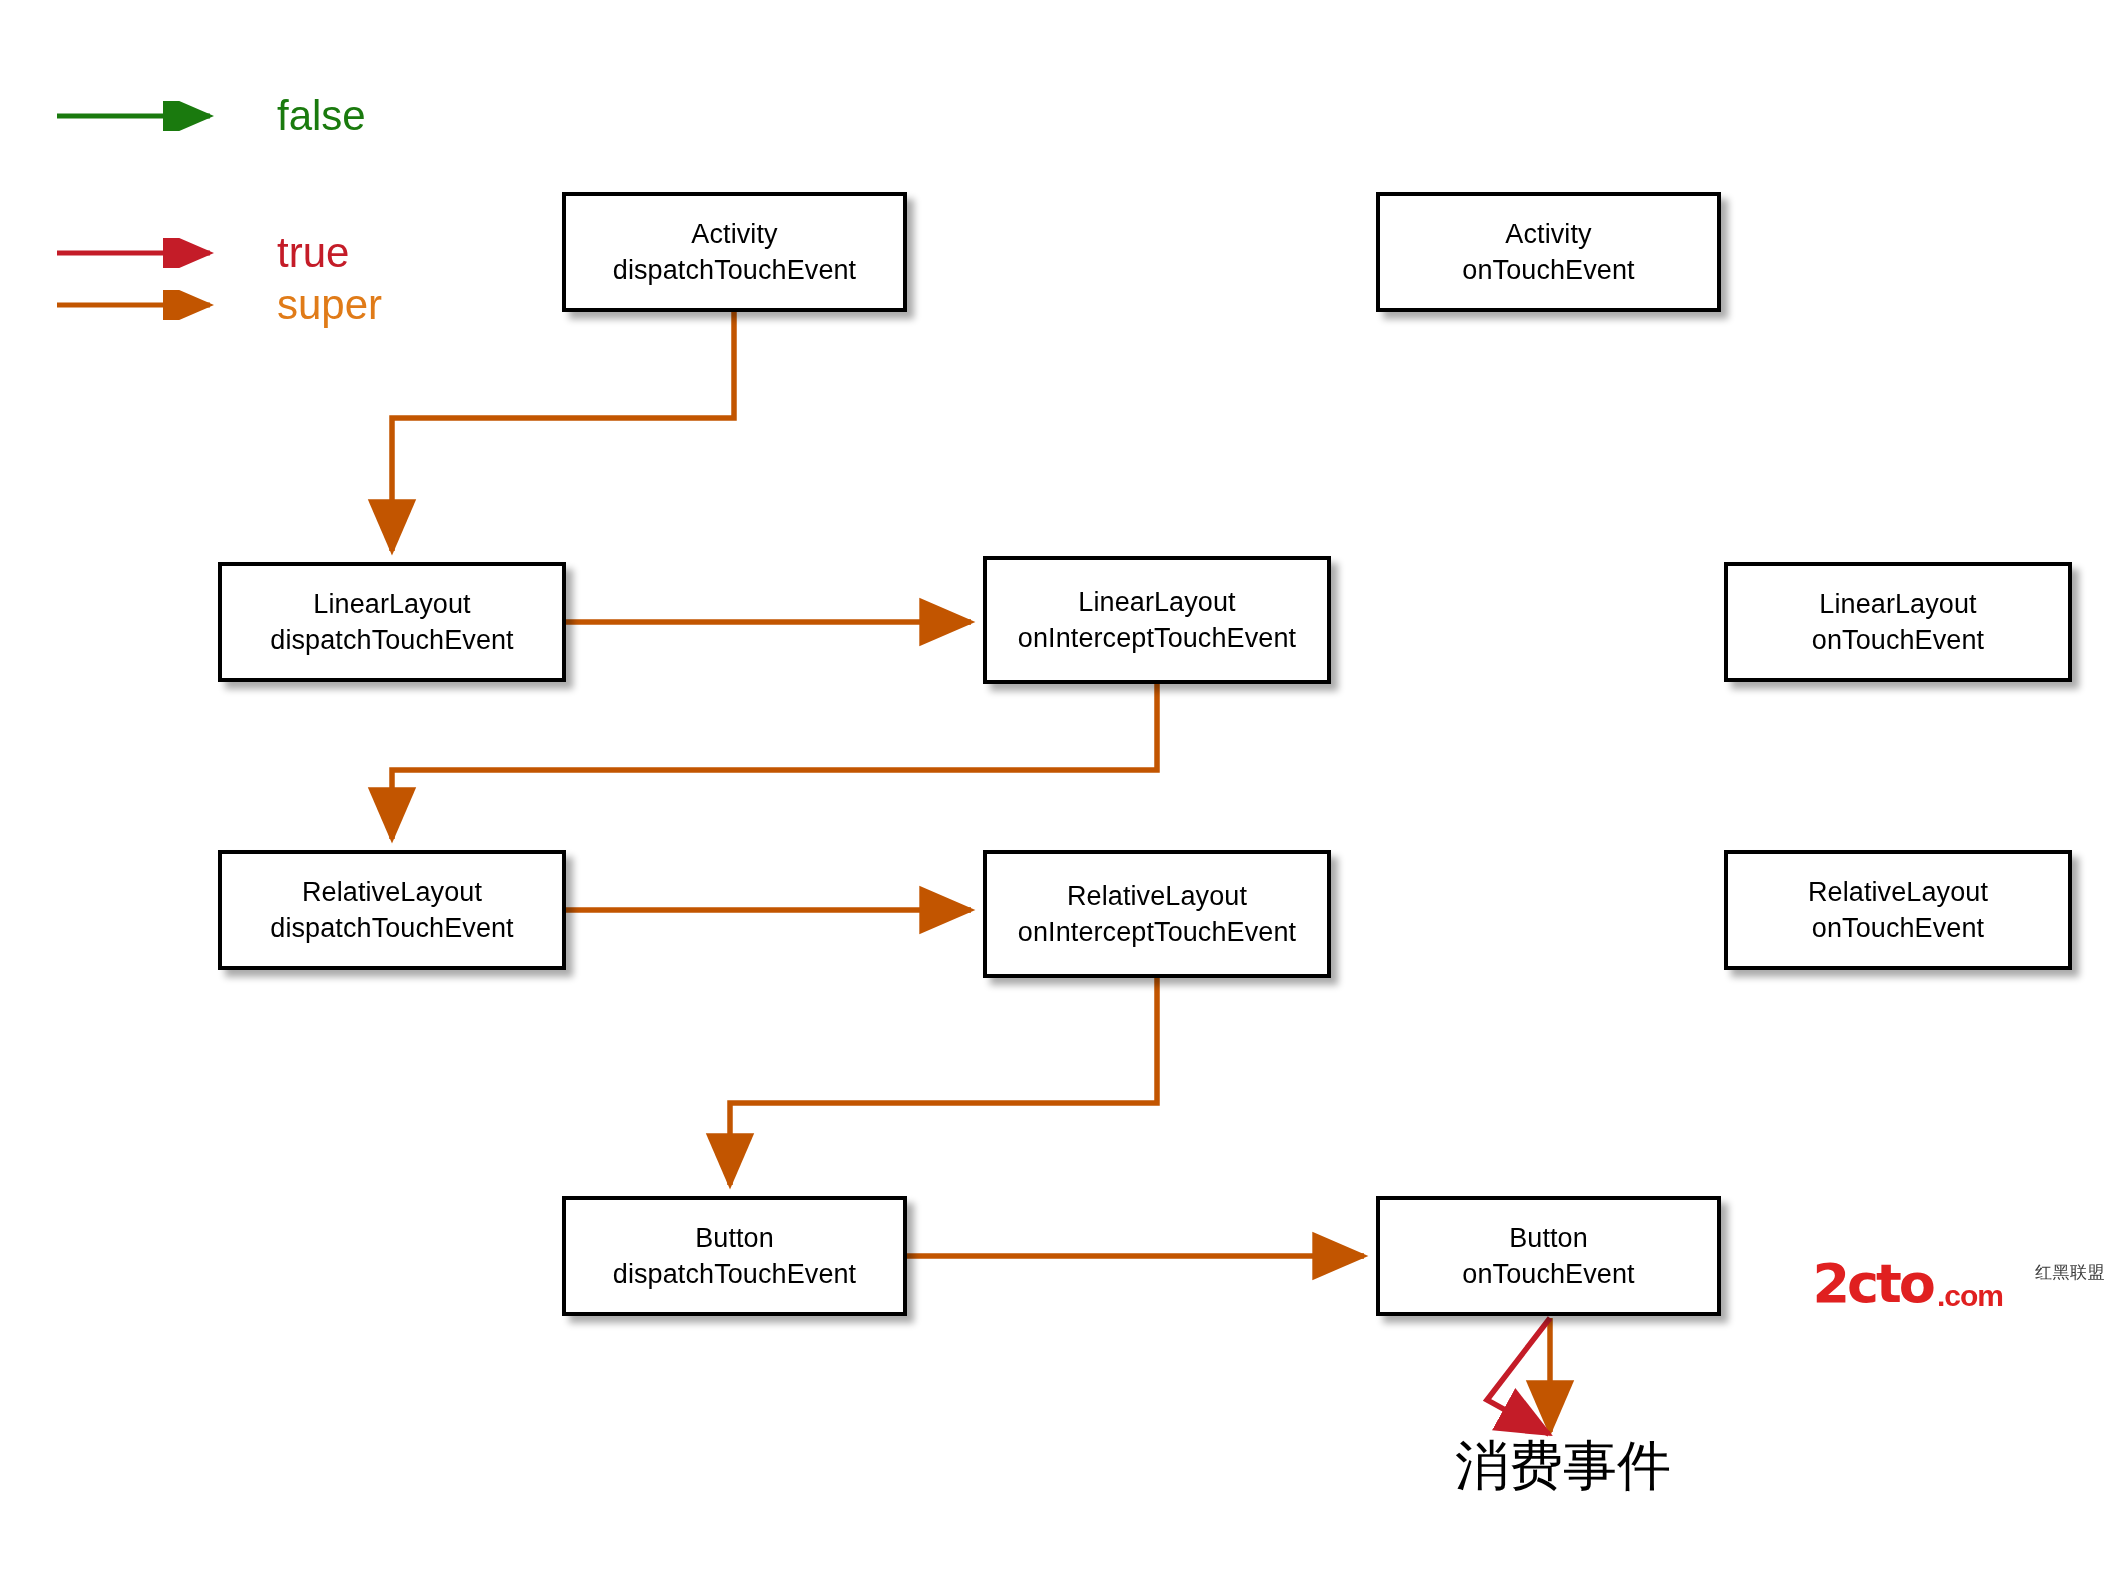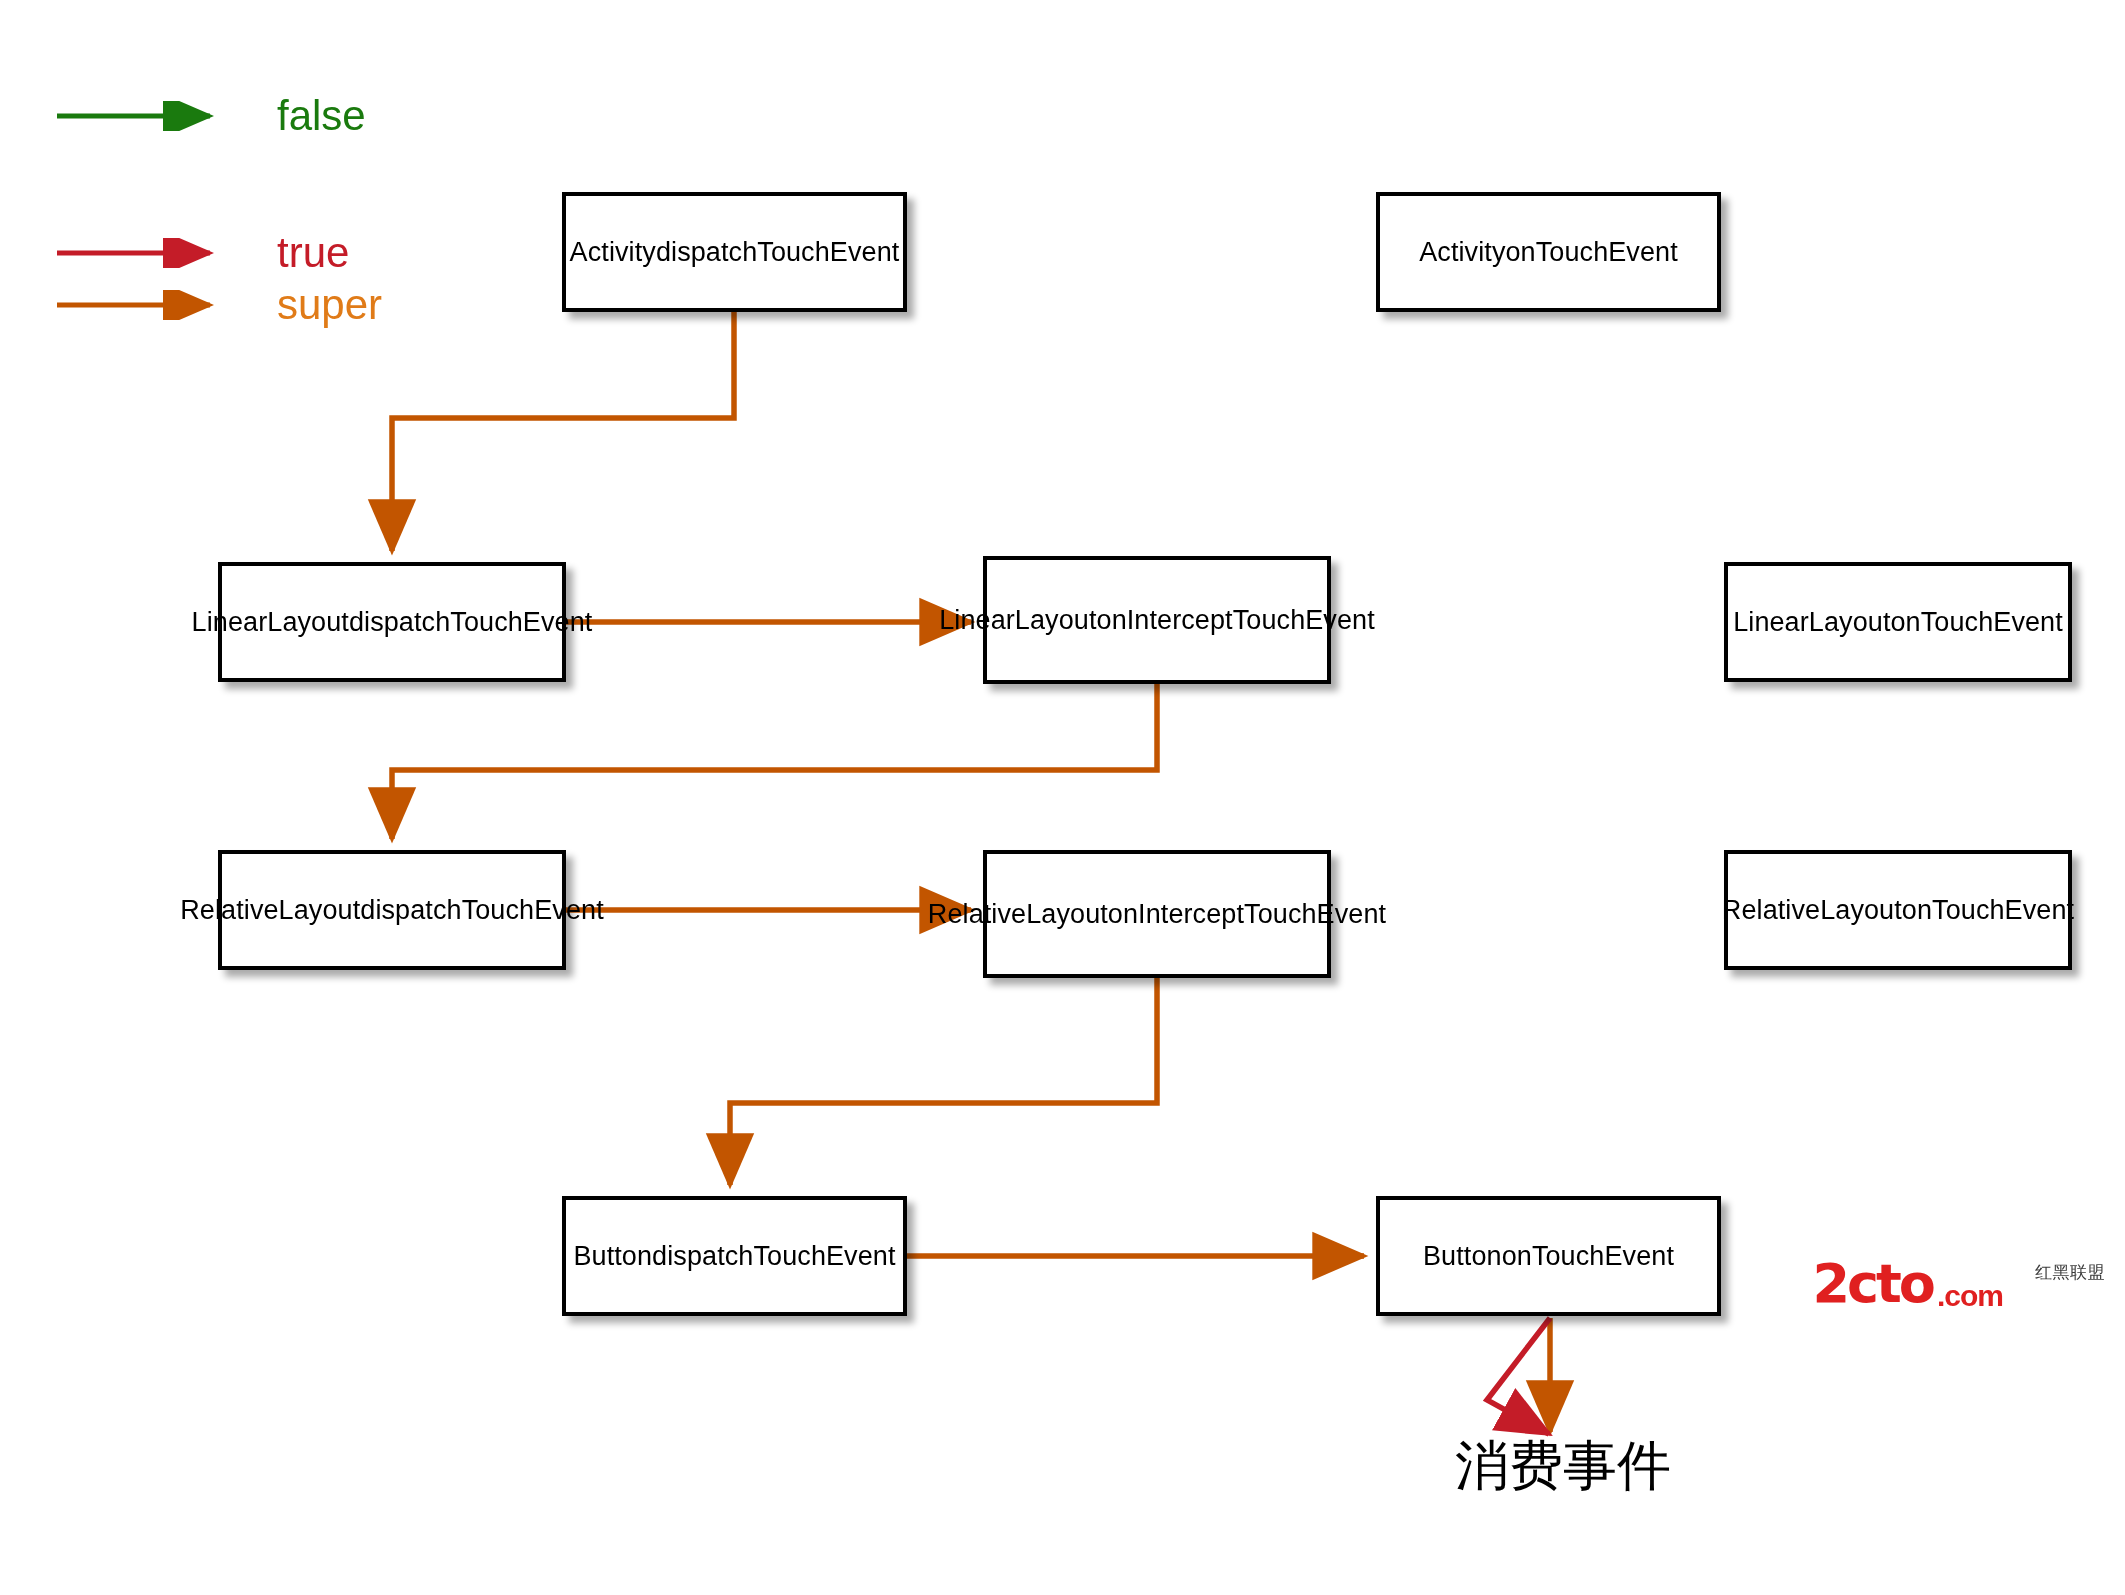--- a/index.html
+++ b/index.html
@@ -23,21 +23,21 @@
     height: 1315px;
   }
 
   
   .node {
     position: absolute;
     box-sizing: border-box;
     background: #ffffff;
     border: 4px solid #000000;
     display: flex;
-    flex-direction: row;
+    flex-direction: column;
     align-items: center;
     justify-content: center;
     box-shadow: 7px 7px 7px rgba(0,0,0,0.33);
     z-index: 5;
   }
   .node .line1,
   .node .line2 {
     display: block;
     color: #000000;
     font-size: 27px;

